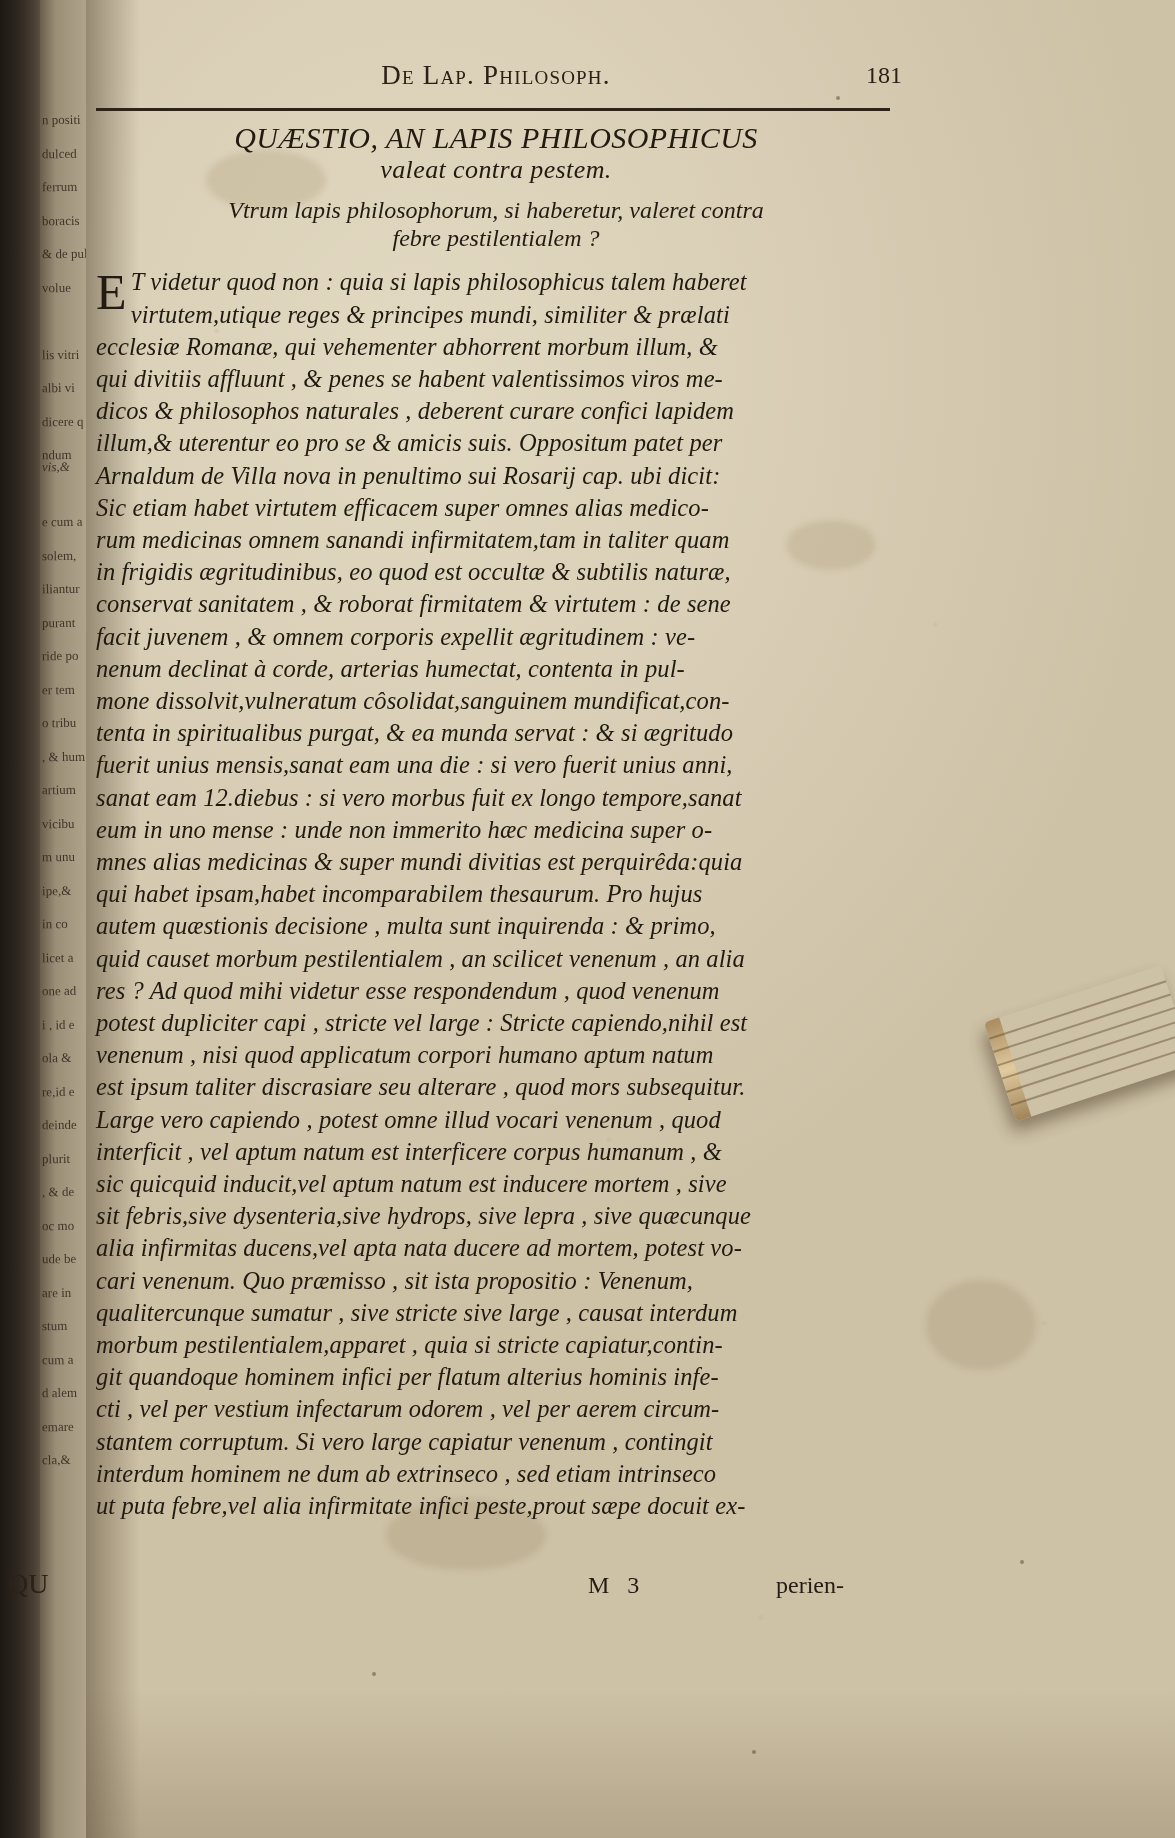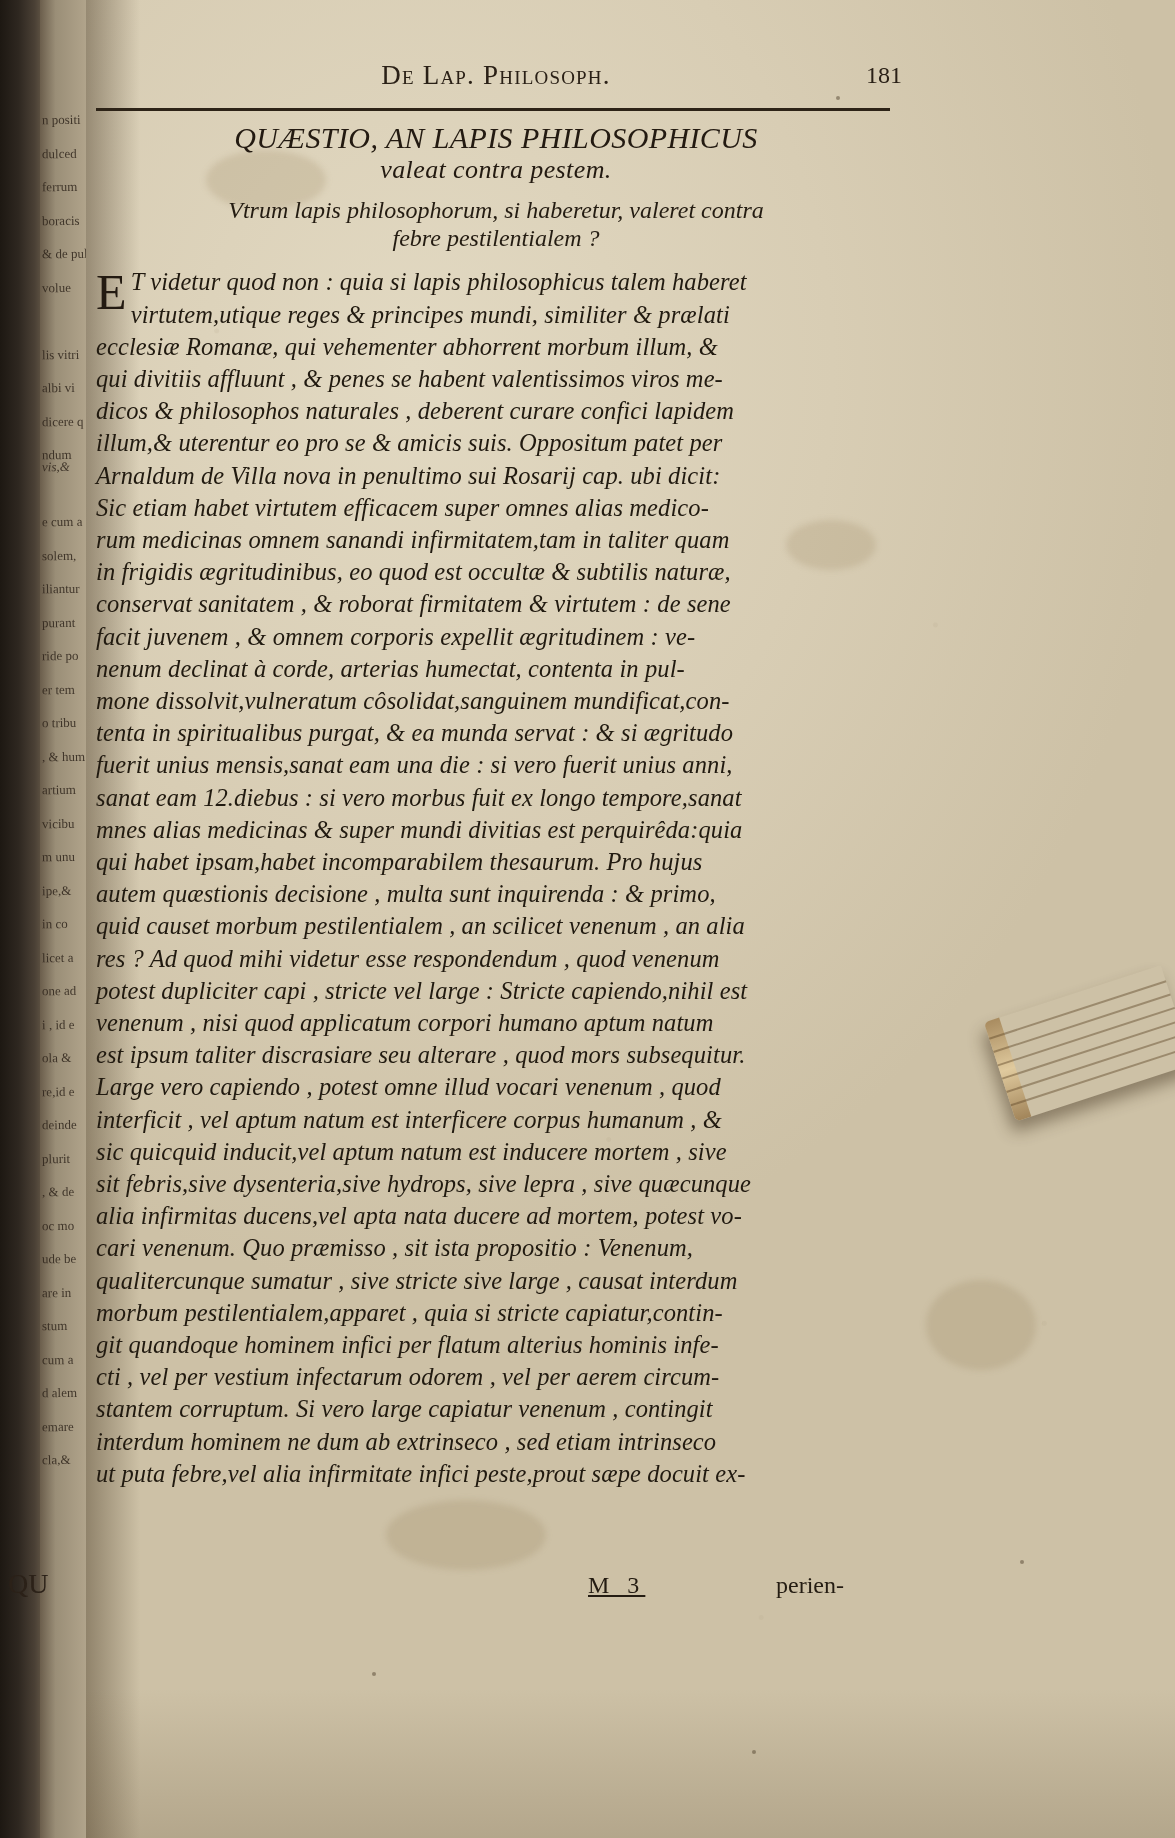--- a/index.html
+++ b/index.html
@@ -149,21 +149,21 @@
   }
 
   .footline {
     position: absolute;
     left: 96px;
     top: 1572px;
     width: 800px;
     font-size: 24px;
     color: #241c12;
   }
-  .sig { position: absolute; left: 492px; letter-spacing: 6px; text-decoration: underline; }
+  .sig { position: absolute; left: 492px; letter-spacing: 6px; }
   .catch { position: absolute; right: 52px; }
   .qu-mark {
     position: absolute;
     left: 8px; top: 1568px;
     font-size: 28px; color: #2b2118;
     font-family: "Liberation Serif", serif;
   }
 
   
   .stick {
@@ -290,20 +290,21 @@
           <span class="line">Sic etiam habet virtutem efficacem super omnes alias medico-</span>
           <span class="line">rum medicinas omnem sanandi infirmitatem,tam in taliter quam</span>
           <span class="line">in frigidis ægritudinibus, eo quod est occultæ &amp; subtilis naturæ,</span>
           <span class="line">conservat sanitatem , &amp; roborat firmitatem &amp; virtutem :  de sene</span>
           <span class="line">facit juvenem , &amp; omnem corporis expellit ægritudinem :  ve-</span>
           <span class="line">nenum  declinat à corde, arterias humectat, contenta in pul-</span>
           <span class="line">mone dissolvit,vulneratum côsolidat,sanguinem mundificat,con-</span>
           <span class="line">tenta in spiritualibus purgat, &amp; ea munda servat :  &amp; si ægritudo</span>
           <span class="line">fuerit unius mensis,sanat eam una die :  si vero fuerit unius anni,</span>
           <span class="line">sanat eam 12.diebus : si vero morbus fuit ex longo tempore,sanat</span>
+          <span class="line">eum in uno mense :  unde non immerito hæc medicina super o-</span>
           <span class="line">mnes alias medicinas &amp; super mundi divitias est perquirêda:quia</span>
           <span class="line">qui habet ipsam,habet incomparabilem thesaurum.     Pro hujus</span>
           <span class="line">autem quæstionis decisione , multa sunt inquirenda :  &amp; primo,</span>
           <span class="line">quid causet morbum pestilentialem , an scilicet venenum , an alia</span>
           <span class="line">res ?  Ad quod mihi videtur esse respondendum , quod venenum</span>
           <span class="line">potest dupliciter capi , stricte vel large : Stricte capiendo,nihil est</span>
           <span class="line">venenum , nisi quod applicatum corpori humano aptum natum</span>
           <span class="line">est ipsum taliter discrasiare seu alterare , quod mors subsequitur.</span>
           <span class="line">Large vero capiendo , potest omne illud vocari venenum , quod</span>
           <span class="line">interficit , vel aptum natum est interficere corpus humanum , &amp;</span>

